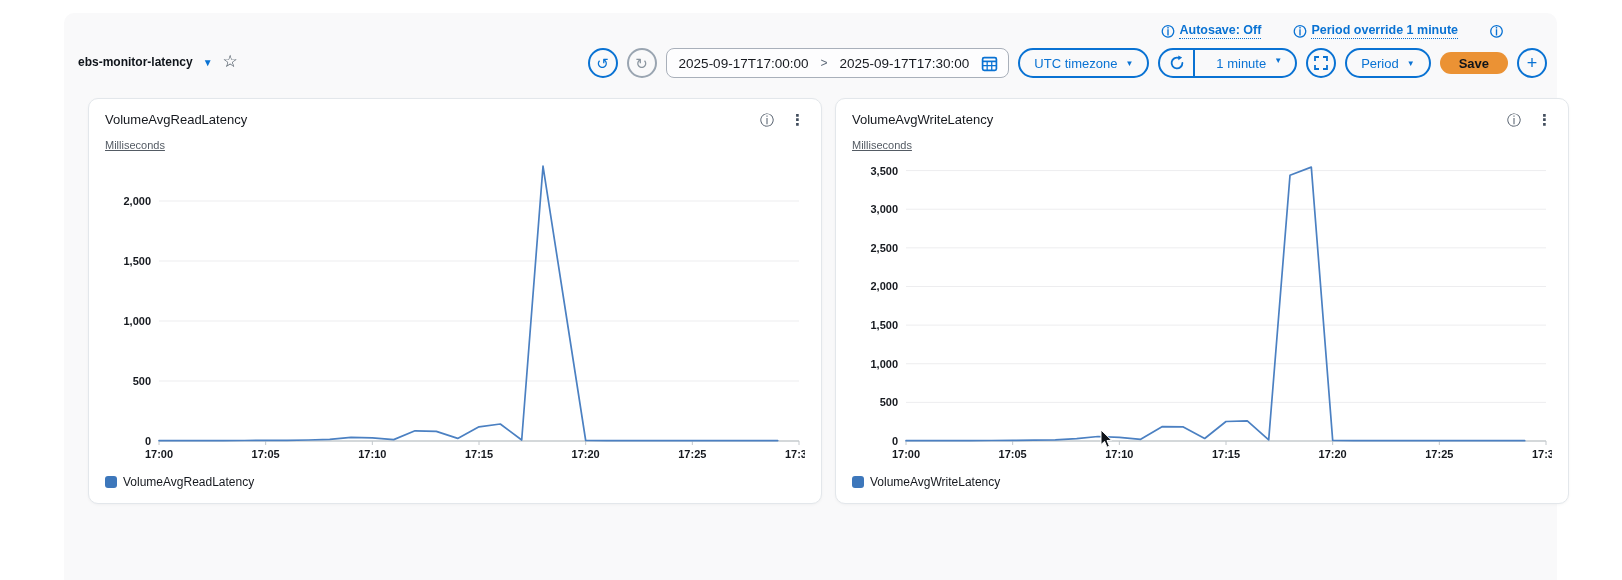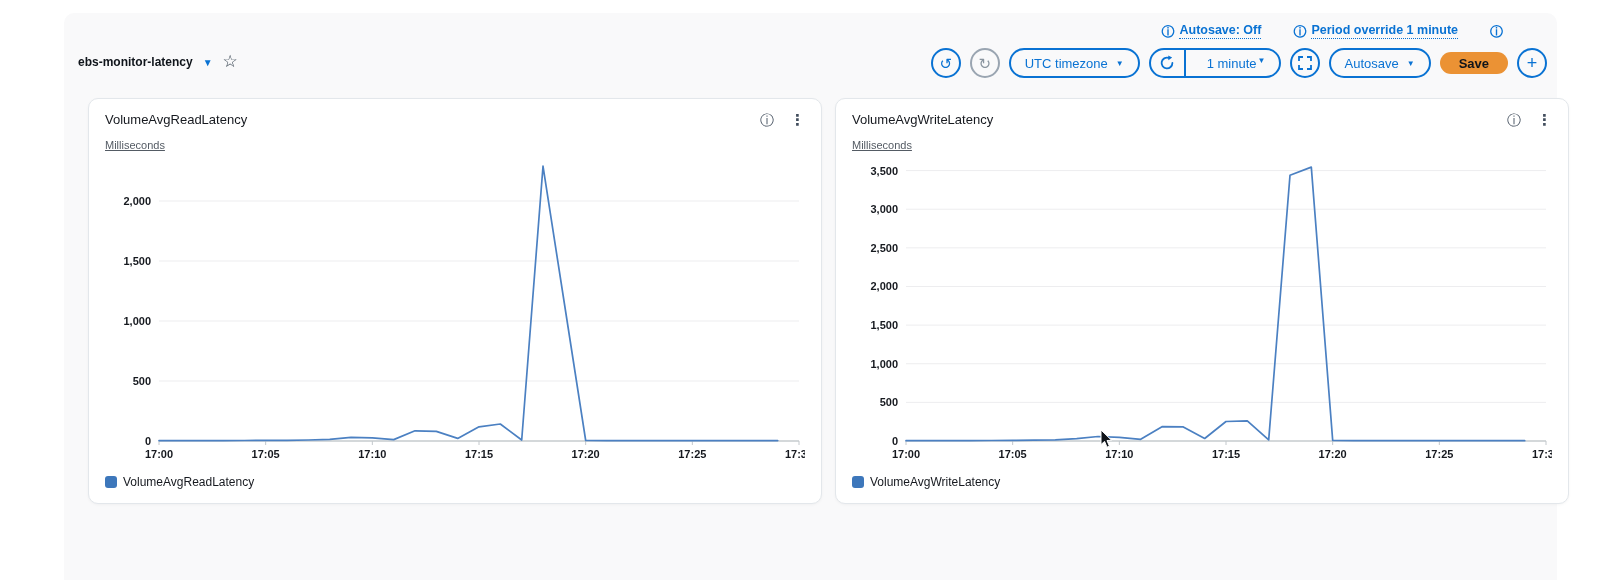--- a/index.html
+++ b/index.html
@@ -38,21 +38,21 @@
   .date-sep { color:#5f6b7a; font-size:12px; }
 
   .pill { display:flex; align-items:center; gap:8px; height:30px;
     border:2px solid #0972d3; border-radius:16px; padding:0 14px;
     color:#0972d3; font-size:13px; font-weight:400; background:transparent; cursor:pointer; }
   .caret { font-size:8px; line-height:1; padding-top:1px; }
 
   .refresh-pill { padding:0; overflow:hidden; }
   .refresh-seg { width:35px; height:100%; display:flex; align-items:center;
     justify-content:center; border-right:2px solid #0972d3; }
-  .interval-seg { display:flex; align-items:flex-start; gap:1px; padding:0 13px; }
+  .interval-seg { display:flex; align-items:flex-start; gap:8px; padding:0 13px; }
 
   .save-btn { height:22px; border:none; border-radius:16px; background:#eb9234;
     color:#0f141a; font-size:13px; font-weight:700; padding:0 19px; cursor:pointer; }
 
   
   .panels { display:flex; gap:13px; padding:0 16px; }
   .panel { flex:1; background:#ffffff; border:1px solid #e3e7eb; border-radius:10px;
     box-shadow:0 1px 3px rgba(15,20,26,0.04); padding:13px 16px 14px; }
   .panel-head { display:flex; align-items:center; }
   .panel-title { flex:1; font-size:13px; color:#16191f; }
@@ -95,20 +95,32 @@
       </div>
 
       <div class="controls-row">
         <button class="btn-circle">
             <span>↺</span>
           </button>
         <button class="btn-circle disabled">
             <span>↻</span>
           </button>
 
+        <div class="date-box">
+          <span>2025-09-17T17:00:00</span>
+          <span class="date-sep">&gt;</span>
+          <span>2025-09-17T17:30:00</span>
+          <svg width="17" height="17" viewBox="0 0 16 16">
+            <rect x="1.5" y="2.5" width="13" height="12" rx="1.5" fill="none" stroke="#0972d3" stroke-width="1.6"></rect>
+            <line x1="1.5" y1="6" x2="14.5" y2="6" stroke="#0972d3" stroke-width="1.6"></line>
+            <line x1="5.8" y1="6" x2="5.8" y2="14" stroke="#0972d3" stroke-width="1.2"></line>
+            <line x1="10.1" y1="6" x2="10.1" y2="14" stroke="#0972d3" stroke-width="1.2"></line>
+            <line x1="1.5" y1="10" x2="14.5" y2="10" stroke="#0972d3" stroke-width="1.2"></line>
+          </svg>
+        </div>
 
         <div class="pill">
           <span>UTC timezone</span>
           <span class="caret">▼</span>
         </div>
 
         <div class="pill refresh-pill">
           <span class="refresh-seg">
             <svg width="16" height="16" viewBox="0 0 16 16">
               <path d="M 13.4 8 A 5.4 5.4 0 1 1 9.6 2.85" fill="none" stroke="#0972d3" stroke-width="1.8" stroke-linecap="round"></path>
@@ -124,21 +136,21 @@
         <button class="btn-circle">
           <svg width="14" height="14" viewBox="0 0 14 14">
             <path d="M1 5 V1 H5" fill="none" stroke="#0972d3" stroke-width="1.8"></path>
             <path d="M9 1 H13 V5" fill="none" stroke="#0972d3" stroke-width="1.8"></path>
             <path d="M13 9 V13 H9" fill="none" stroke="#0972d3" stroke-width="1.8"></path>
             <path d="M5 13 H1 V9" fill="none" stroke="#0972d3" stroke-width="1.8"></path>
           </svg>
         </button>
 
         <div class="pill">
-          <span>Autosave</span>
+          <span>Period</span>
           <span class="caret">▼</span>
         </div>
 
         <button class="save-btn">Save</button>
 
         <button class="btn-circle plus">
             <span>+</span>
           </button>
       </div>
     </div>

